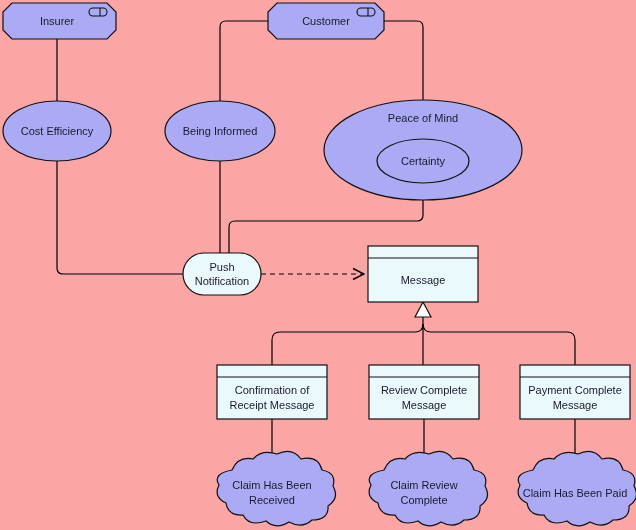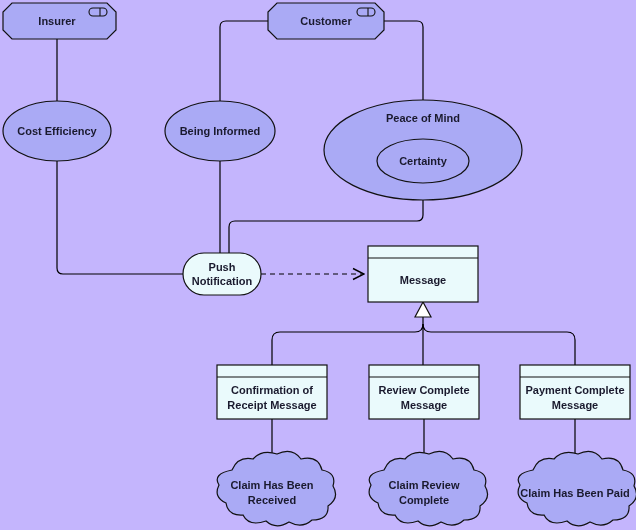--- a/index.html
+++ b/index.html
@@ -7,23 +7,22 @@
     padding: 0;
     background: #ffffff;
   }
   body {
     font-family: "Liberation Sans", sans-serif;
   }
   #diagram-canvas {
     position: relative;
     width: 636px;
     height: 530px;
-    background: #c4b5fd;
+    background: #fca5a5;
     overflow: hidden;
-    font-weight: bold;
   }
   #diagram-svg {
     position: absolute;
     top: 0;
     left: 0;
     width: 636px;
     height: 530px;
   }
   .node-label {
     font-family: "Liberation Sans", sans-serif;

